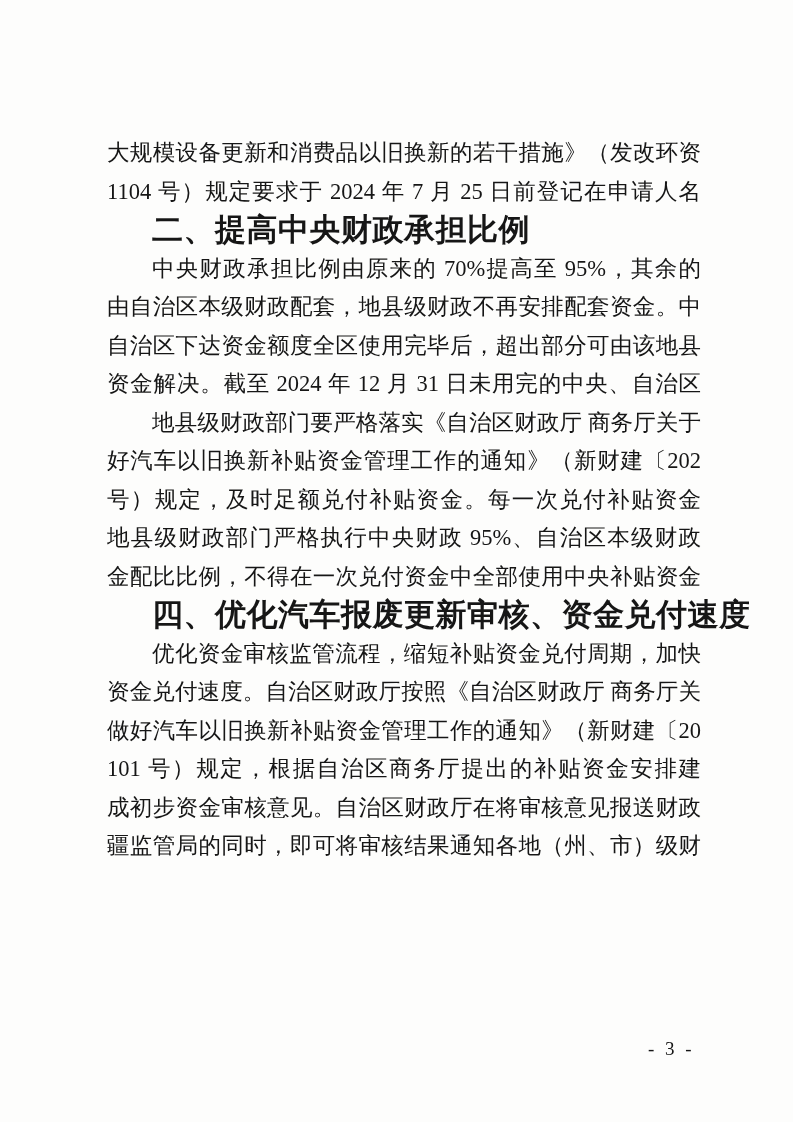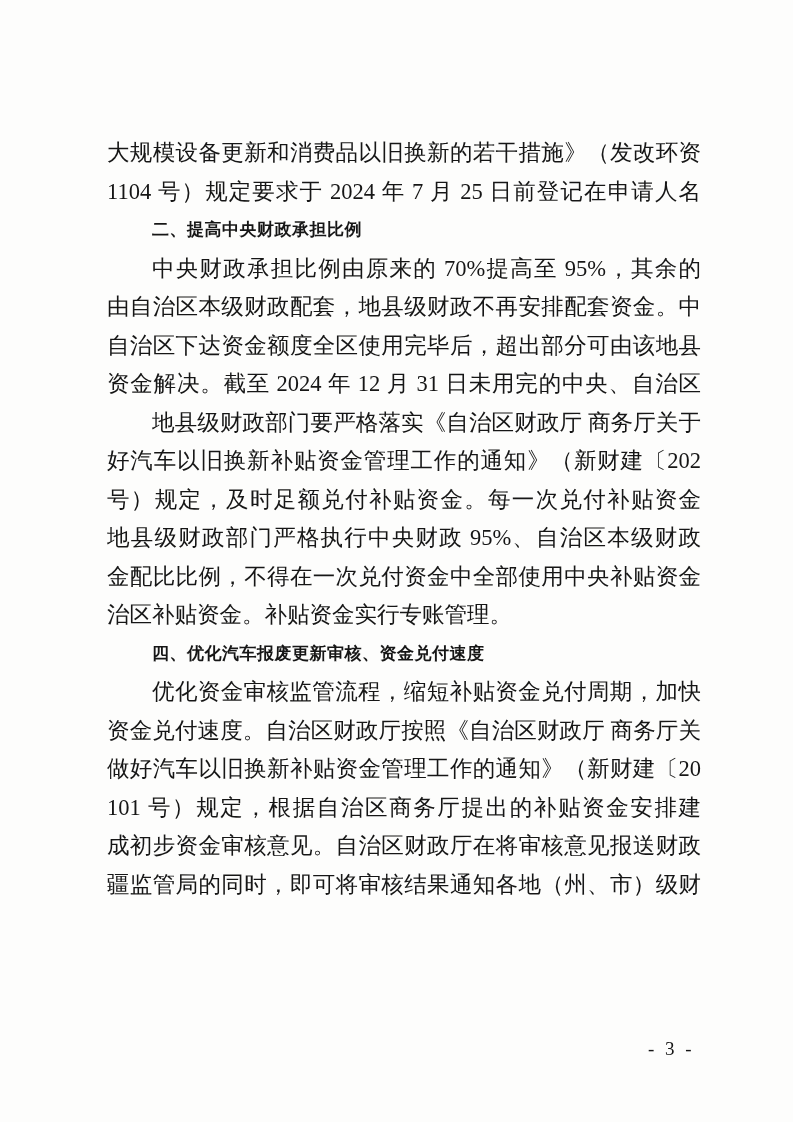--- a/index.html
+++ b/index.html
@@ -37,21 +37,21 @@
     text-justify: inter-character;
     word-break: break-all;
     overflow: hidden;
   }
   
   .line.indent { padding-left: 45px; }
   
   .line.heading {
     font-family: Liberation Serif, serif;
     font-weight: 700;
-    font-size: 17px;
+    font-size: 31px;
     letter-spacing: 0.5px;
   }
   .page-number {
     position: absolute;
     left: 648px;
     top: 1036px;
     width: 60px;
     font-size: 19px;
     line-height: 26px;
     letter-spacing: 3px;
@@ -70,21 +70,20 @@
     <div class="line heading indent">二、提高中央财政承担比例</div>
     <div class="line fill indent">中央财政承担比例由原来的 70%提高至 95%，其余的 5%全部</div>
     <div class="line fill">由自治区本级财政配套，地县级财政不再安排配套资金。中央和</div>
     <div class="line fill">自治区下达资金额度全区使用完毕后，超出部分可由该地县自筹</div>
     <div class="line fill">资金解决。截至 2024 年 12 月 31 日未用完的中央、自治区下达</div>
     <div class="line fill indent">地县级财政部门要严格落实《自治区财政厅 商务厅关于做</div>
     <div class="line fill">好汽车以旧换新补贴资金管理工作的通知》（新财建〔2024〕101</div>
     <div class="line fill">号）规定，及时足额兑付补贴资金。每一次兑付补贴资金时，各</div>
     <div class="line fill">地县级财政部门严格执行中央财政 95%、自治区本级财政 5%的资</div>
     <div class="line fill">金配比比例，不得在一次兑付资金中全部使用中央补贴资金或自</div>
-    <div class="line">治区补贴资金。补贴资金实行专账管理。</div>
     <div class="line heading indent">四、优化汽车报废更新审核、资金兑付速度</div>
     <div class="line fill indent">优化资金审核监管流程，缩短补贴资金兑付周期，加快补贴</div>
     <div class="line fill">资金兑付速度。自治区财政厅按照《自治区财政厅 商务厅关于</div>
     <div class="line fill">做好汽车以旧换新补贴资金管理工作的通知》（新财建〔2024〕</div>
     <div class="line fill">101 号）规定，根据自治区商务厅提出的补贴资金安排建议，形</div>
     <div class="line fill">成初步资金审核意见。自治区财政厅在将审核意见报送财政部新</div>
     <div class="line fill">疆监管局的同时，即可将审核结果通知各地（州、市）级财政部</div>
   </div>
   <div class="page-number">- 3 -</div>
 </div>

